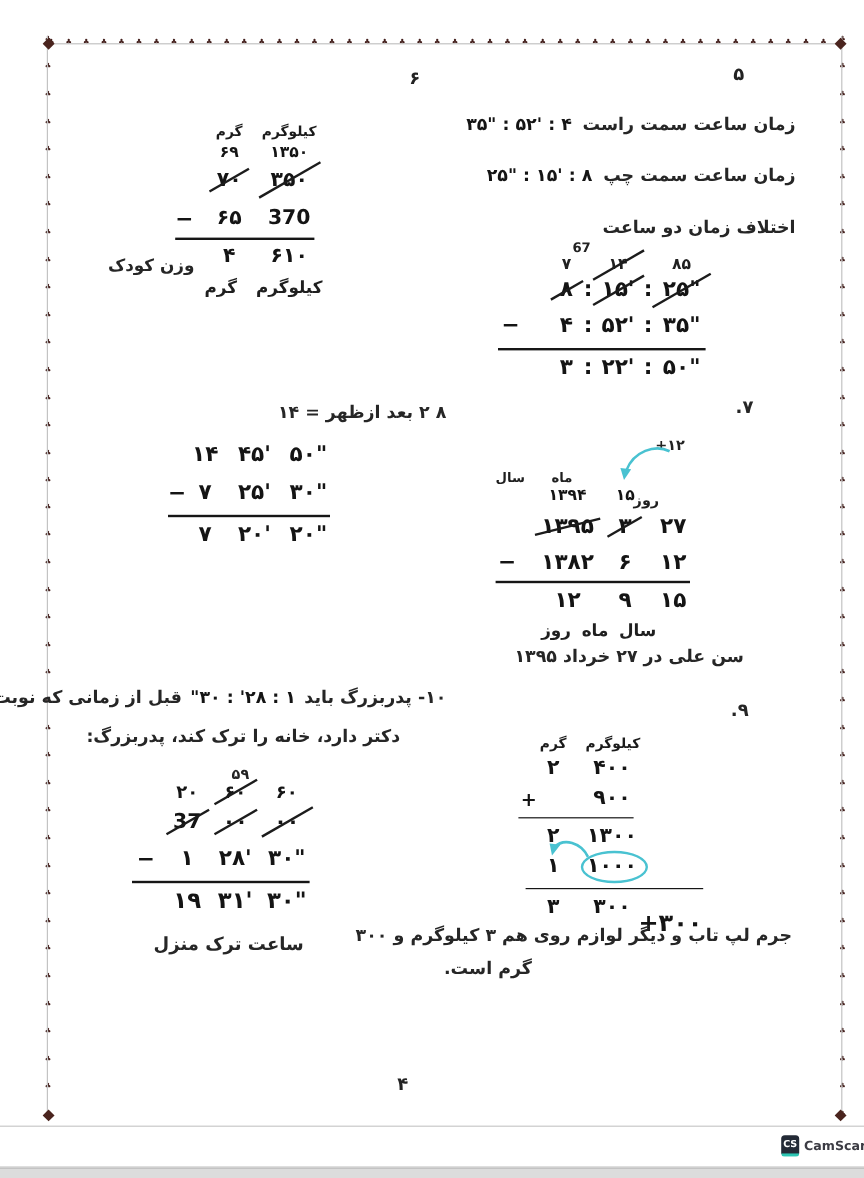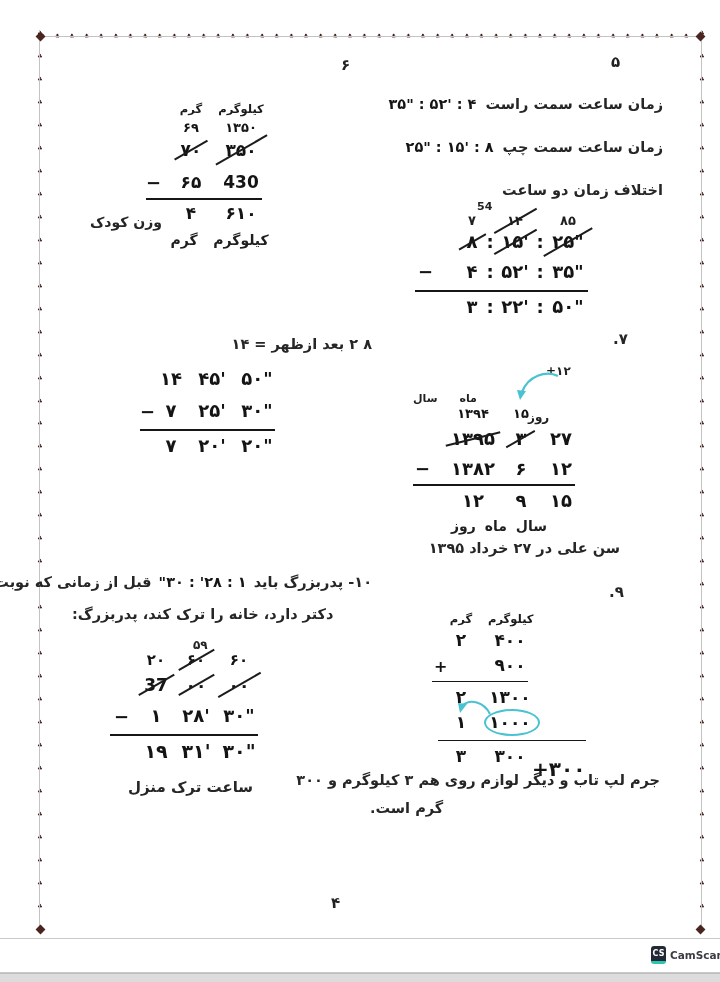--- a/index.html
+++ b/index.html
@@ -192,21 +192,21 @@
     <span class="ltr sent num">۳۵" : ۵۲' : ۴</span>
     <span class="rtl sent">زمان ساعت سمت راست</span>
   </div>
   <div class="abs" style="right:57px;top:139px;display:flex;gap:9px;align-items:baseline;">
     <span class="ltr sent num">۲۵" : ۱۵' : ۸</span>
     <span class="rtl sent">زمان ساعت سمت چپ</span>
   </div>
   <div class="abs rtl sent" style="right:57px;top:182px;">اختلاف زمان دو ساعت</div>
 
   <div class="block" style="left:415px;top:200px;width:175px;height:120px;">
-    <span class="abs tiny" style="left:62px;top:0;">54</span>
+    <span class="abs tiny" style="left:62px;top:0;">67</span>
     <div class="row" style="right:0;top:13px;width:175px;font-size:13px;font-weight:700;">
       <span class="c" style="width:24px;">۷</span>
       <span class="c" style="width:12px;"></span>
       <span class="c x" style="width:38px;">۱۴</span>
       <span class="c" style="width:12px;"></span>
       <span class="c" style="width:44px;">۸۵</span>
     </div>
     <div class="row num" style="right:0;top:31px;width:175px;font-size:18px;">
       <span class="c x" style="width:24px;">۸</span>
       <span class="c" style="width:12px;">:</span>
@@ -245,21 +245,21 @@
     </div>
     <div class="row num" style="right:0;top:38px;width:118px;font-size:17px;">
       <span class="c x" style="width:30px;">۷۰</span>
       <span class="c" style="width:12px;"></span>
       <span class="c x" style="width:46px;">۳۵۰</span>
     </div>
     <span class="minus" style="left:0px;top:70px;">−</span>
     <div class="row num" style="right:0;top:70px;width:118px;font-size:17px;">
       <span class="c" style="width:30px;">۶۵</span>
       <span class="c" style="width:12px;"></span>
-      <span class="c" style="width:46px;">430</span>
+      <span class="c" style="width:46px;">370</span>
     </div>
     <div class="hline" style="left:0;top:96px;width:116px;"></div>
     <div class="row num" style="right:0;top:101px;width:118px;font-size:17px;">
       <span class="c" style="width:30px;">۴</span>
       <span class="c" style="width:12px;"></span>
       <span class="c" style="width:46px;">۶۱۰</span>
     </div>
     <div class="row" style="right:-6px;top:130px;width:130px;font-size:14px;font-weight:700;">
       <span class="c" style="width:40px;">گرم</span>
       <span class="c" style="width:8px;"></span>

